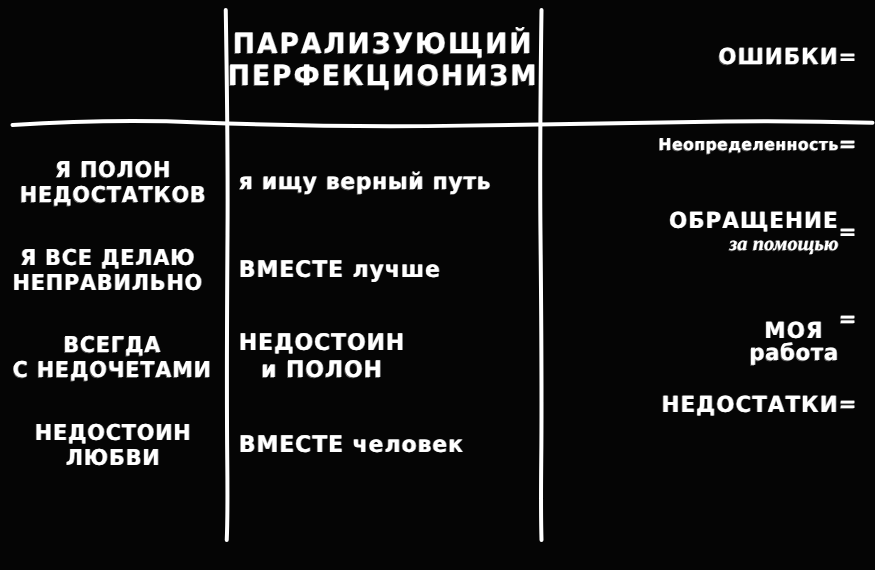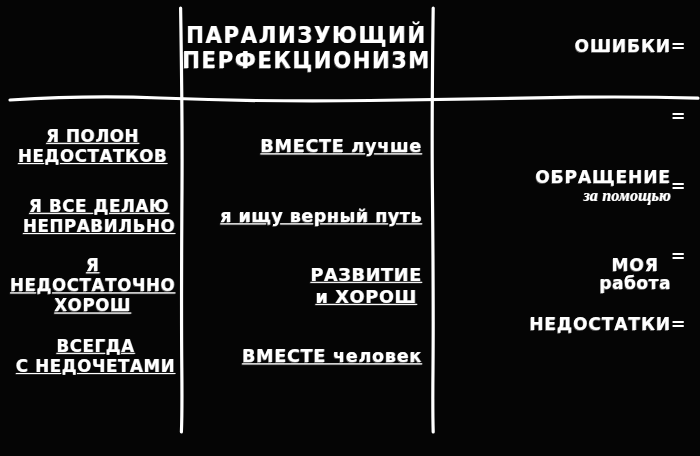--- a/index.html
+++ b/index.html
@@ -71,23 +71,22 @@
     align-items: center;
     box-sizing: border-box;
     padding: 0 10px;
   }
   .cell.left {
     justify-content: flex-end;
     text-align: right;
     padding-right: 14px;
   }
   .cell.center {
-    justify-content: flex-end;
+    justify-content: flex-start;
     text-align: center;
-    text-decoration: underline;
   }
 
   
   .hand {
     font-family: "DejaVu Sans", sans-serif;
     font-weight: 700;
     letter-spacing: 0.05em;
     line-height: 1.08;
     text-shadow:
       0.6px 0 0 rgba(255,255,255,0.55),
@@ -180,20 +179,21 @@
 
 
     <div class="body-col">
 
       <div class="cell left">
         <span class="hand rowlabel">ОШИБКИ</span>
         <span class="hand eq">=</span>
       </div>
 
       <div class="cell left">
+        <span class="hand rowlabel small">Неопределенность</span>
         <span class="hand eq">=</span>
       </div>
 
       <div class="cell left">
         <span class="stack">
           <span class="hand rowlabel">ОБРАЩЕНИЕ</span>
           <span class="hand cursive">за помощью</span>
         </span>
         <span class="hand eq">=</span>
       </div>
@@ -221,55 +221,55 @@
         </span>
       </div>
 
       <div class="cell center">
         <span class="hand left-txt">
           <span class="ln">Я ВСЕ ДЕЛАЮ</span>
           <span class="ln">НЕПРАВИЛЬНО</span>
         </span>
       </div>
 
-      <div class="cell center">
-        <span class="hand left-txt">
-          <span class="ln">Я НЕДОСТАТОЧНО ХОРОШ</span>
-        </span>
-      </div>
 
       <div class="cell center">
         <span class="hand left-txt">
           <span class="ln">ВСЕГДА</span>
           <span class="ln">С НЕДОЧЕТАМИ</span>
         </span>
       </div>
 
+      <div class="cell center">
+        <span class="hand left-txt">
+          <span class="ln">НЕДОСТОИН ЛЮБВИ</span>
+        </span>
+      </div>
 
     </div>
 
     <div class="body-col">
 
+
+      <div class="cell center">
+        <span class="hand right-txt soft">
+          <span class="ln">я ищу верный путь</span>
+        </span>
+      </div>
 
       <div class="cell center">
         <span class="hand right-txt">
           <span class="ln">ВМЕСТЕ   лучше</span>
         </span>
       </div>
 
       <div class="cell center">
-        <span class="hand right-txt soft">
-          <span class="ln">я ищу верный путь</span>
-        </span>
-      </div>
-
-      <div class="cell center">
         <span class="hand right-txt">
-          <span class="ln">РАЗВИТИЕ</span>
-          <span class="ln">и ХОРОШ</span>
+          <span class="ln">НЕДОСТОИН</span>
+          <span class="ln">и ПОЛОН</span>
         </span>
       </div>
 
       <div class="cell center">
         <span class="hand right-txt">
           <span class="ln">ВМЕСТЕ человек</span>
         </span>
       </div>
 
     </div>

